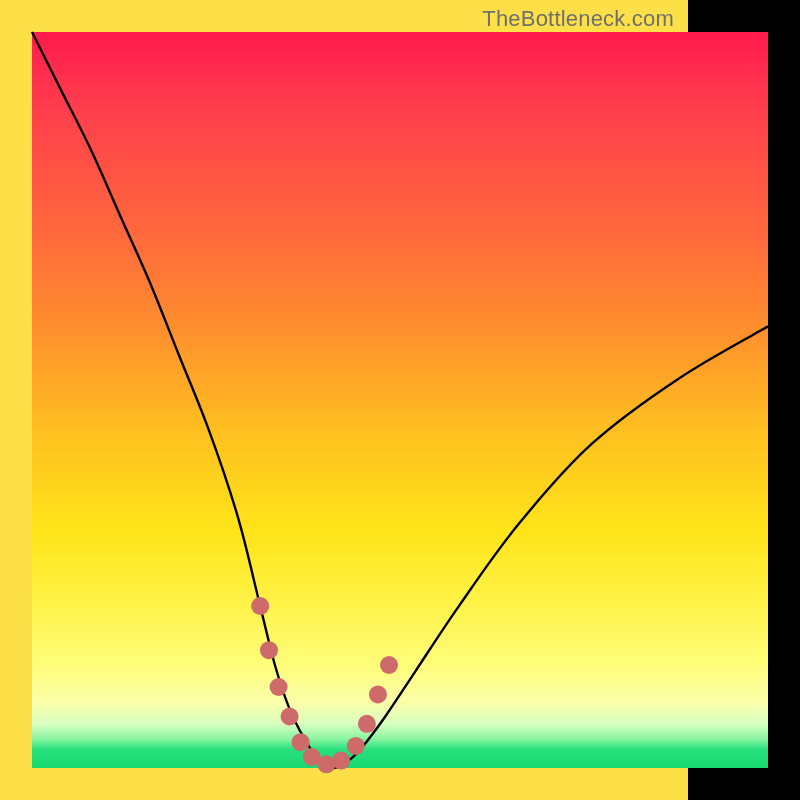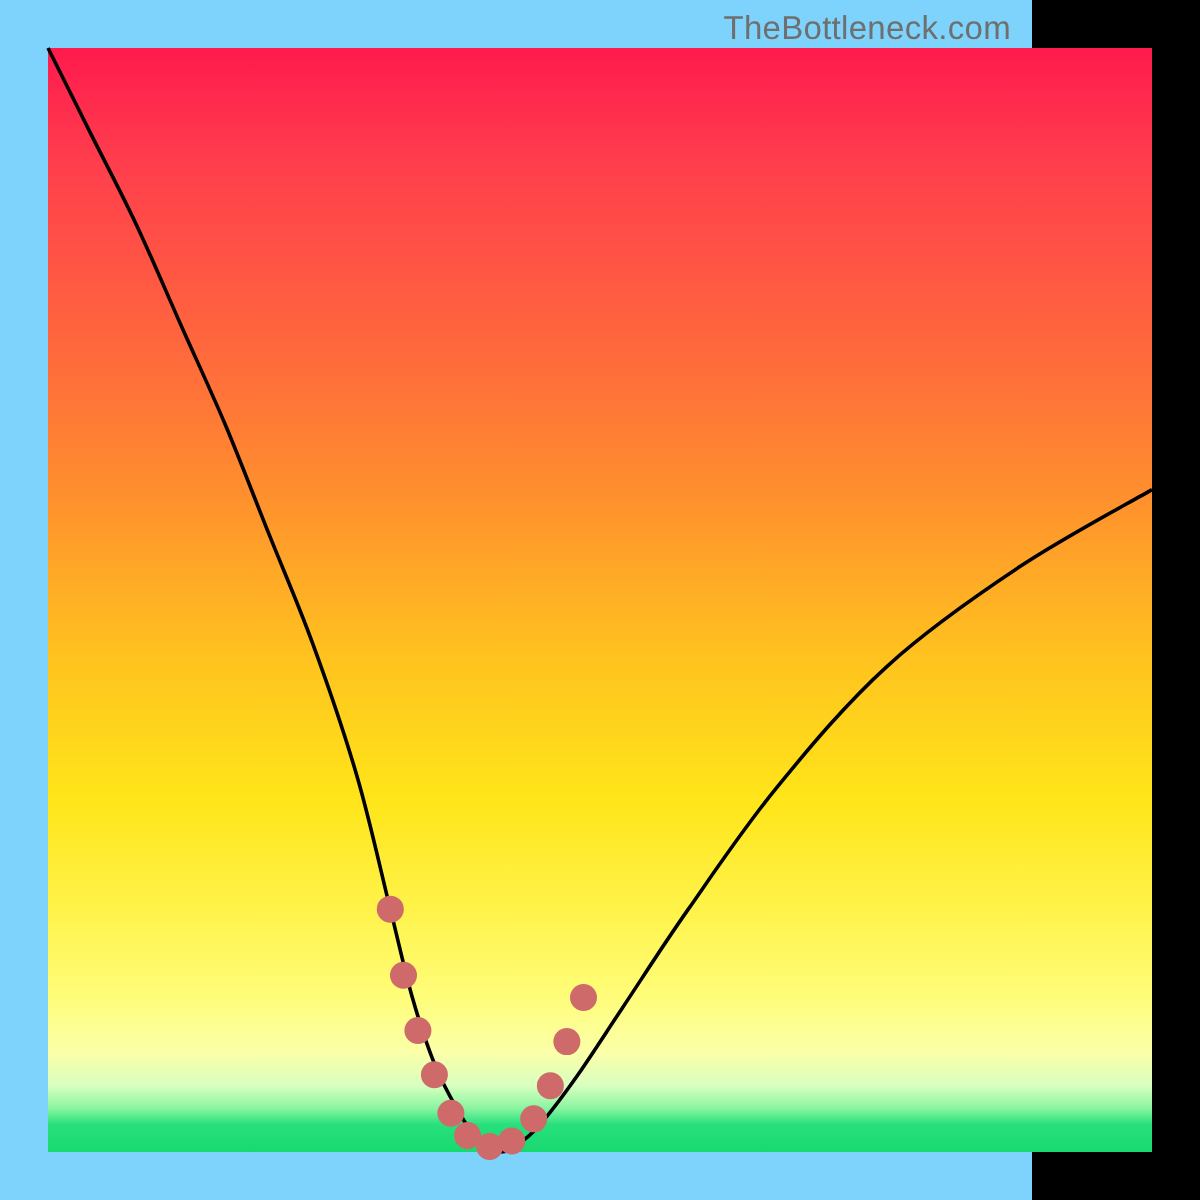--- a/index.html
+++ b/index.html
@@ -8,21 +8,21 @@
     width: 800px;
     height: 800px;
     overflow: hidden;
     background: #000;
     font-family: Arial, Helvetica, sans-serif;
   }
   .stage {
     position: relative;
     width: 688px;
     height: 800px;
-    background: #7dd3fc;
+    background: #fde047;
   }
   .plot-area {
     position: absolute;
     left: 32px;
     top: 32px;
     width: 736px;
     height: 736px;
     
     background: linear-gradient(
       to bottom,

